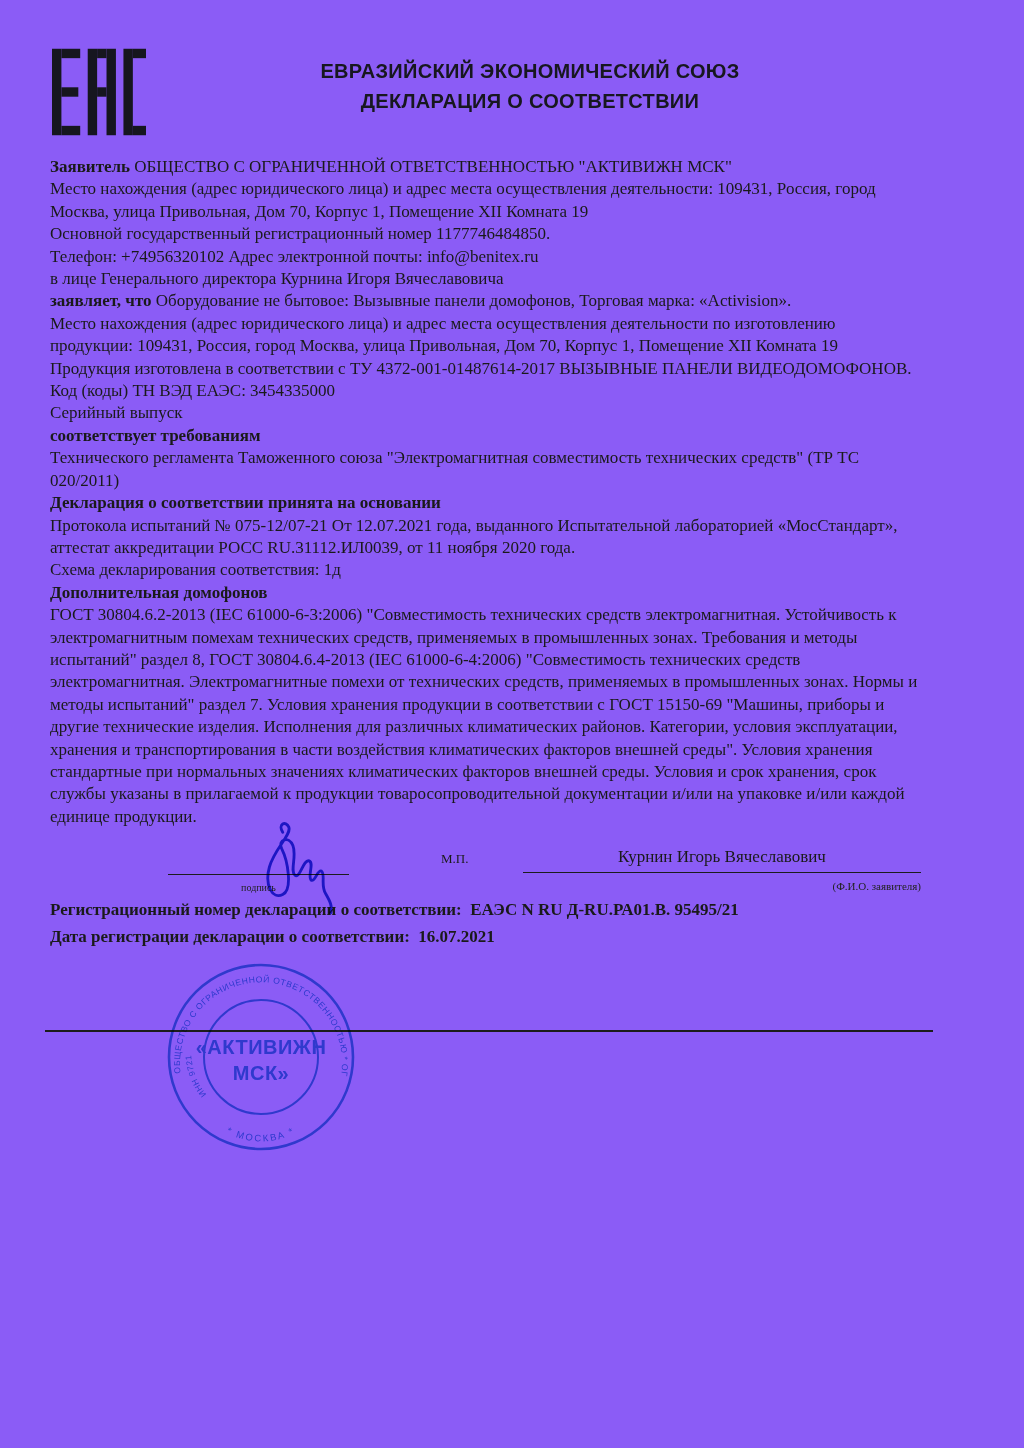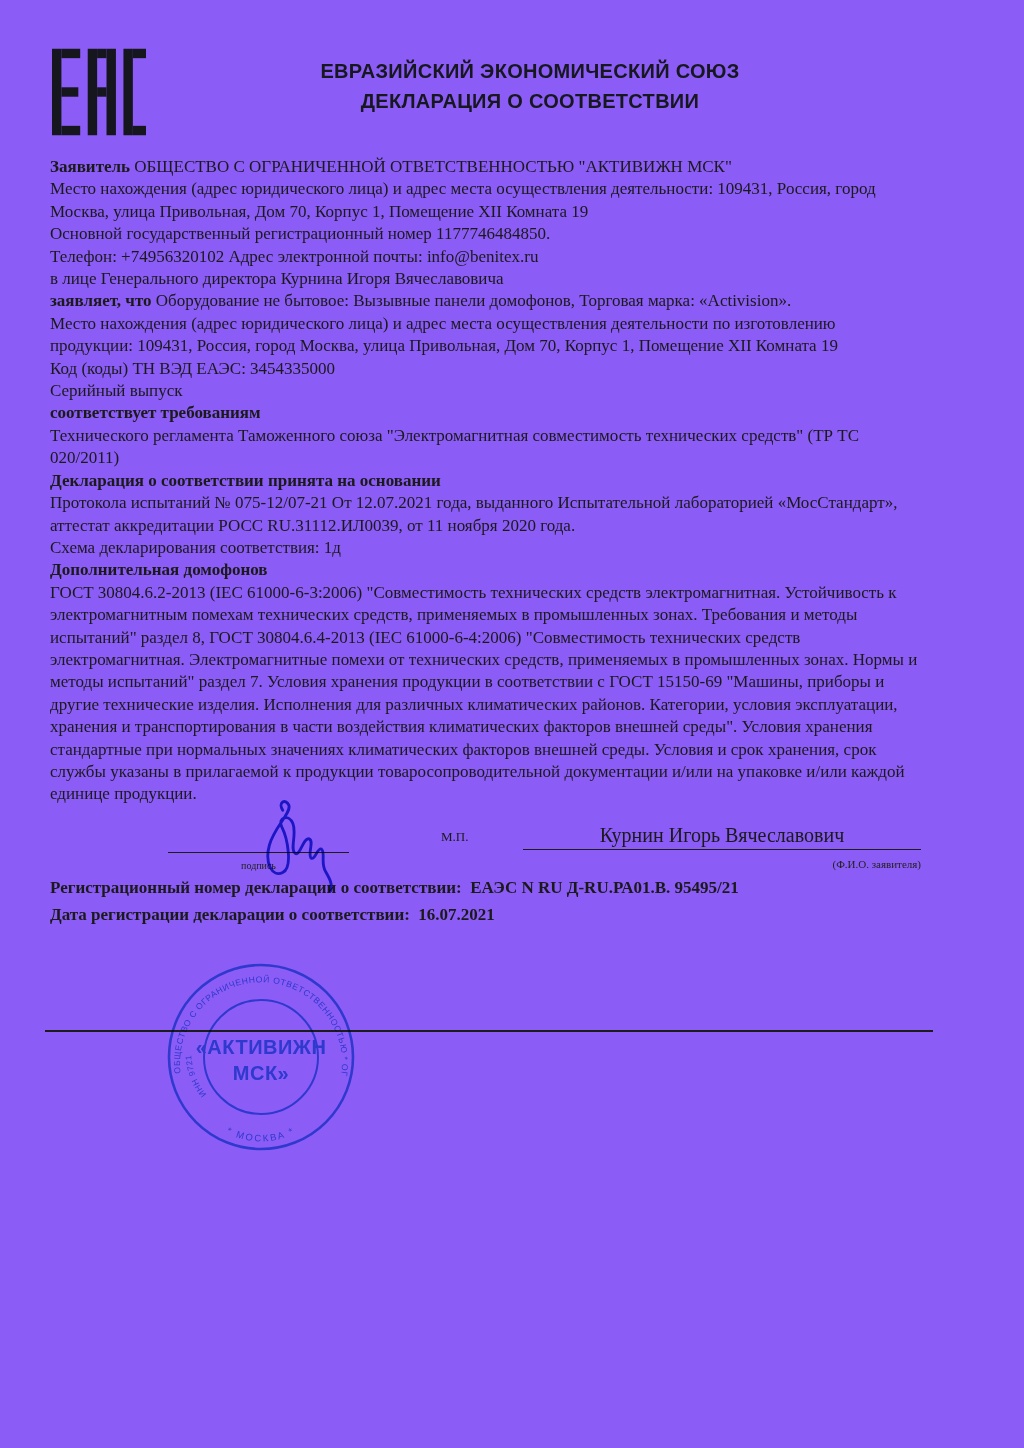--- a/index.html
+++ b/index.html
@@ -33,21 +33,21 @@
     position: absolute; left: 118px; top: 16px; width: 181px; height: 24px;
     border-bottom: 1.6px solid #1c1c1c;
   }
   .sig-caption {
     position: absolute; left: 118px; top: 43px; width: 181px;
     text-align: center; font-size: 10px; color: #222;
   }
   .seal-abbr { position: absolute; left: 391px; top: 14px; font-size: 13px; }
   .name-block {
     position: absolute; left: 473px; top: 12px; width: 398px;
-    text-align: center; font-size: 20px; padding-bottom: 3px;
+    text-align: center; font-size: 17px; padding-bottom: 3px;
     border-bottom: 1.6px solid #1c1c1c;
   }
   .name-caption {
     position: absolute; left: 473px; top: 41px; width: 398px;
     text-align: right; font-size: 11px; color: #222;
   }
   .signature-ink {
     position: absolute; left: 200px; top: -16px; width: 96px; height: 98px;
     mix-blend-mode: multiply; opacity: 0.95; z-index: 3;
   }
@@ -98,20 +98,21 @@
 
   <div class="doc-body">
     <div id="para-host">
         <p class="para"><b>Заявитель</b> ОБЩЕСТВО С ОГРАНИЧЕННОЙ ОТВЕТСТВЕННОСТЬЮ "АКТИВИЖН МСК"</p>
         <p class="para">Место нахождения (адрес юридического лица) и адрес места осуществления деятельности: 109431, Россия, город Москва, улица Привольная, Дом 70, Корпус 1, Помещение XII Комната 19</p>
         <p class="para">Основной государственный регистрационный номер 1177746484850.</p>
         <p class="para">Телефон: +74956320102 Адрес электронной почты: info@benitex.ru</p>
         <p class="para">в лице Генерального директора Курнина Игоря Вячеславовича</p>
         <p class="para"><b>заявляет, что</b> Оборудование не бытовое: Вызывные панели домофонов, Торговая марка: «Activision».</p>
         <p class="para">Место нахождения (адрес юридического лица) и адрес места осуществления деятельности по изготовлению продукции: 109431, Россия, город Москва, улица Привольная, Дом 70, Корпус 1, Помещение XII Комната 19</p>
+        <p class="para">Продукция изготовлена в соответствии с ТУ 4372-001-01487614-2017 ВЫЗЫВНЫЕ ПАНЕЛИ ВИДЕОДОМОФОНОВ.</p>
         <p class="para">Код (коды) ТН ВЭД ЕАЭС: 3454335000</p>
         <p class="para">Серийный выпуск</p>
         <p class="para bold">соответствует требованиям</p>
         <p class="para">Технического регламента Таможенного союза "Электромагнитная совместимость технических средств" (ТР ТС 020/2011)</p>
         <p class="para bold">Декларация о соответствии принята на основании</p>
         <p class="para">Протокола испытаний № 075-12/07-21 От 12.07.2021 года, выданного Испытательной лабораторией «МосСтандарт», аттестат аккредитации РОСС RU.31112.ИЛ0039, от 11 ноября 2020 года.</p>
         <p class="para">Схема декларирования соответствия: 1д</p>
         <p class="para bold">Дополнительная домофонов</p>
         <p class="para">ГОСТ 30804.6.2-2013 (IEC 61000-6-3:2006) "Совместимость технических средств электромагнитная. Устойчивость к электромагнитным помехам технических средств, применяемых в промышленных зонах. Требования и методы испытаний" раздел 8, ГОСТ 30804.6.4-2013 (IEC 61000-6-4:2006) "Совместимость технических средств электромагнитная. Электромагнитные помехи от технических средств, применяемых в промышленных зонах. Нормы и методы испытаний" раздел 7. Условия хранения продукции в соответствии с ГОСТ 15150-69 "Машины, приборы и другие технические изделия. Исполнения для различных климатических районов. Категории, условия эксплуатации, хранения и транспортирования в части воздействия климатических факторов внешней среды". Условия хранения стандартные при нормальных значениях климатических факторов внешней среды. Условия и срок хранения, срок службы указаны в прилагаемой к продукции товаросопроводительной документации и/или на упаковке и/или каждой единице продукции.</p>
       </div>

